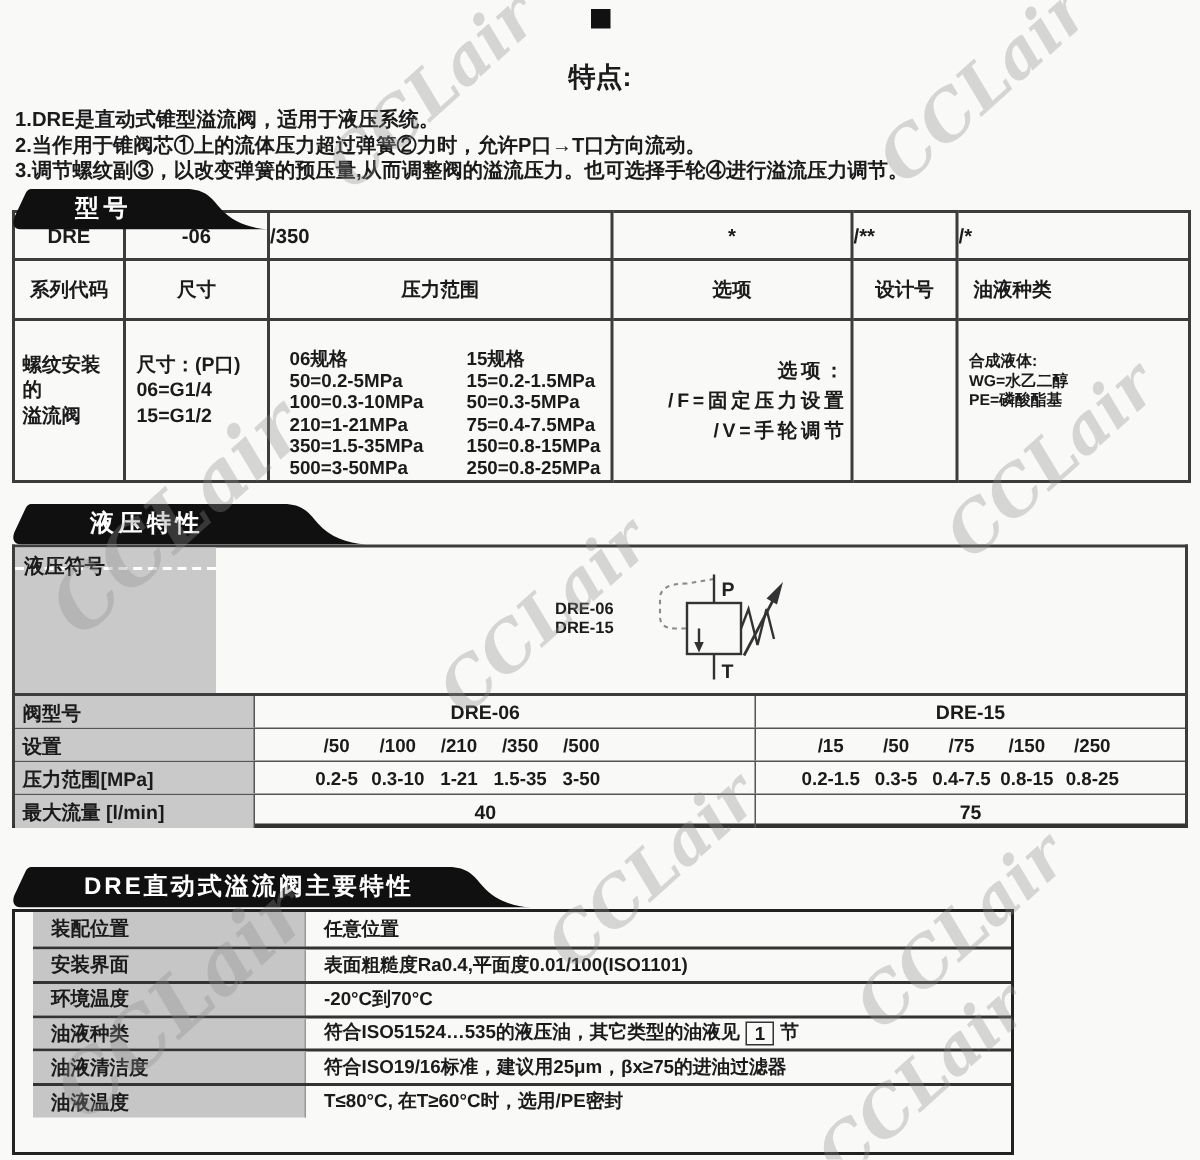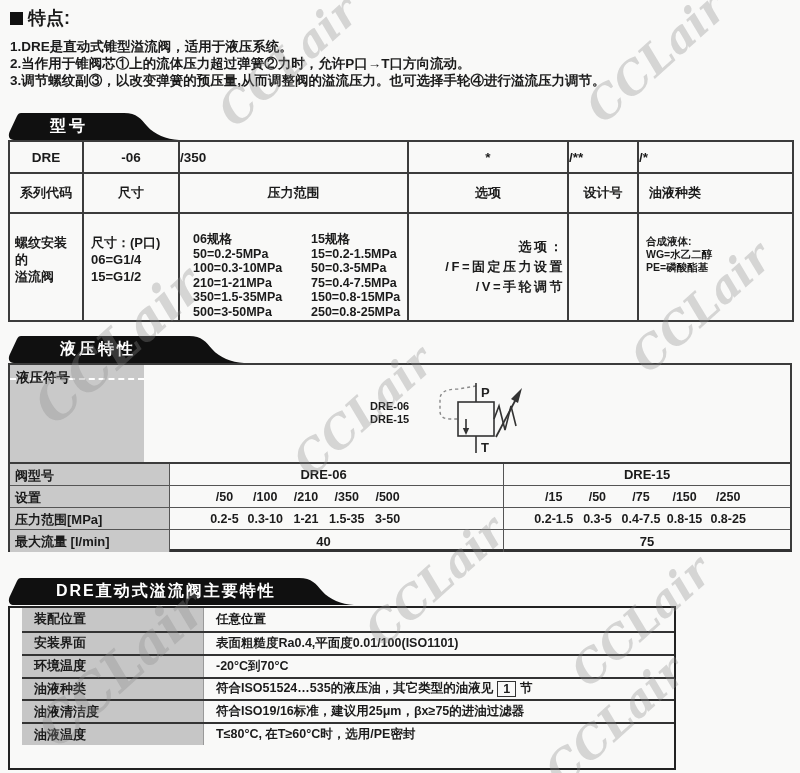--- a/index.html
+++ b/index.html
@@ -4,21 +4,21 @@
 <style>
   html,body{margin:0;padding:0;}
   body{
     width:800px;height:773px;position:relative;overflow:hidden;
     background:#f9f9f8;color:#1b1b1b;
     font-family:"Liberation Sans", sans-serif;
   }
   .pre{white-space:pre-line;margin-top:15px;}
   
   .features{position:absolute;left:10px;top:6px;width:780px;}
-  .feat-title{font-size:18px;font-weight:bold;display:flex;align-items:center;gap:5px;}
+  .feat-title{font-size:18px;font-weight:bold;display:flex;align-items:center;gap:20px;flex-direction:column;}
   .sq{width:13px;height:13px;background:#111;display:inline-block;}
   .feat-lines{margin-top:8px;font-size:13.5px;font-weight:600;line-height:17px;}
   
   .banner{position:absolute;height:27px;z-index:5;}
   .banner svg{position:absolute;left:0;top:0;}
   .banner .btxt{
     position:absolute;top:3px;color:#fff;font-size:16px;font-weight:bold;
     letter-spacing:3px;white-space:nowrap;
   }
   
@@ -76,21 +76,21 @@
     <span class="sq"></span>
     <span>特点:</span>
   </div>
   <div class="feat-lines">
     <div>1.DRE是直动式锥型溢流阀，适用于液压系统。</div>
     <div>2.当作用于锥阀芯①上的流体压力超过弹簧②力时，允许P口→T口方向流动。</div>
     <div>3.调节螺纹副③，以改变弹簧的预压量,从而调整阀的溢流压力。也可选择手轮④进行溢流压力调节。</div>
   </div>
 </div>
 
-<div class="banner" style="left:8px;top:113px;width:172px;">
+<div class="banner" style="left:8px;top:126px;width:172px;">
   <svg width="172" height="27" viewBox="0 0 172 27">
     <path d="M 13 0 L 116 0 C 129 0 133 6 139 13 C 147 22 158 26 171 27 L 6 27 C 1 27 0 23 1.5 19 L 9 3 C 10 1 11 0 13 0 Z" fill="#101010"></path>
   </svg>
   <span class="btxt" style="left:42px;">型号</span>
 </div>
 
 <table class="tbl1">
   <colgroup>
     <col style="width:74px">
       <col style="width:96px">

